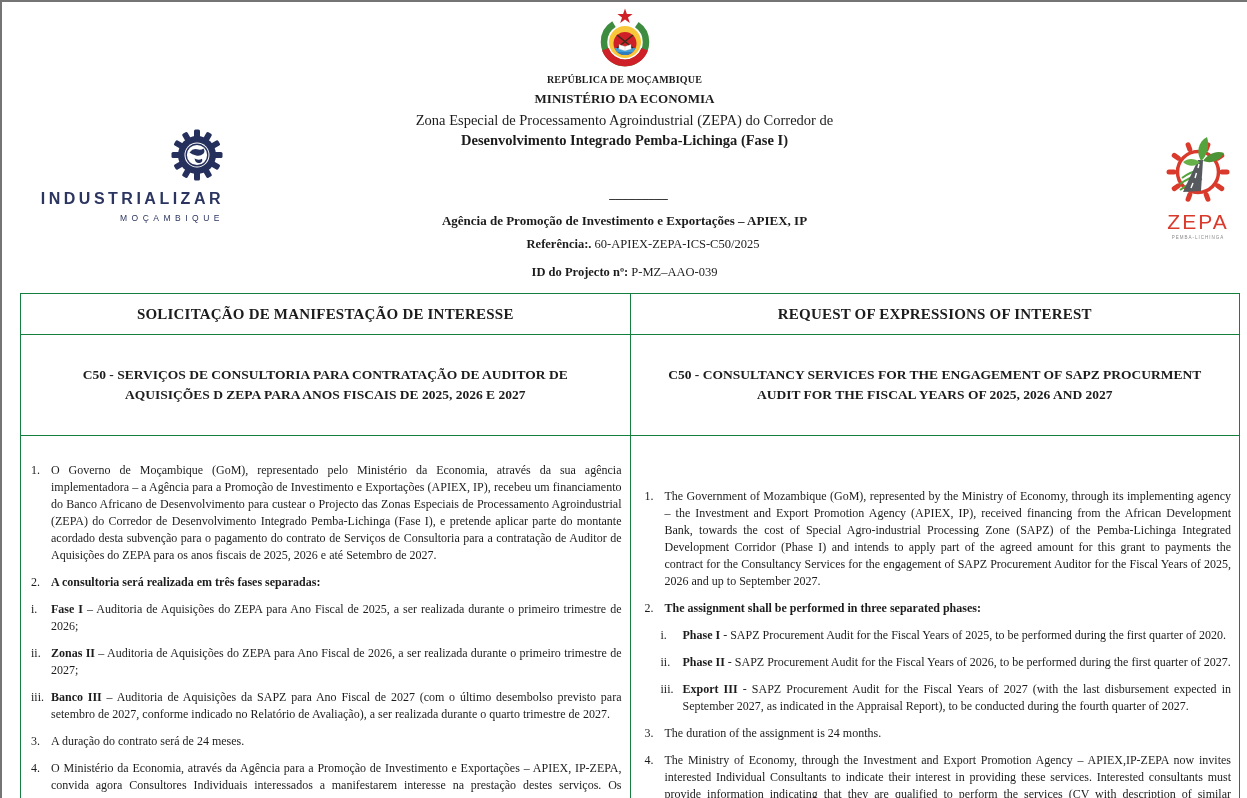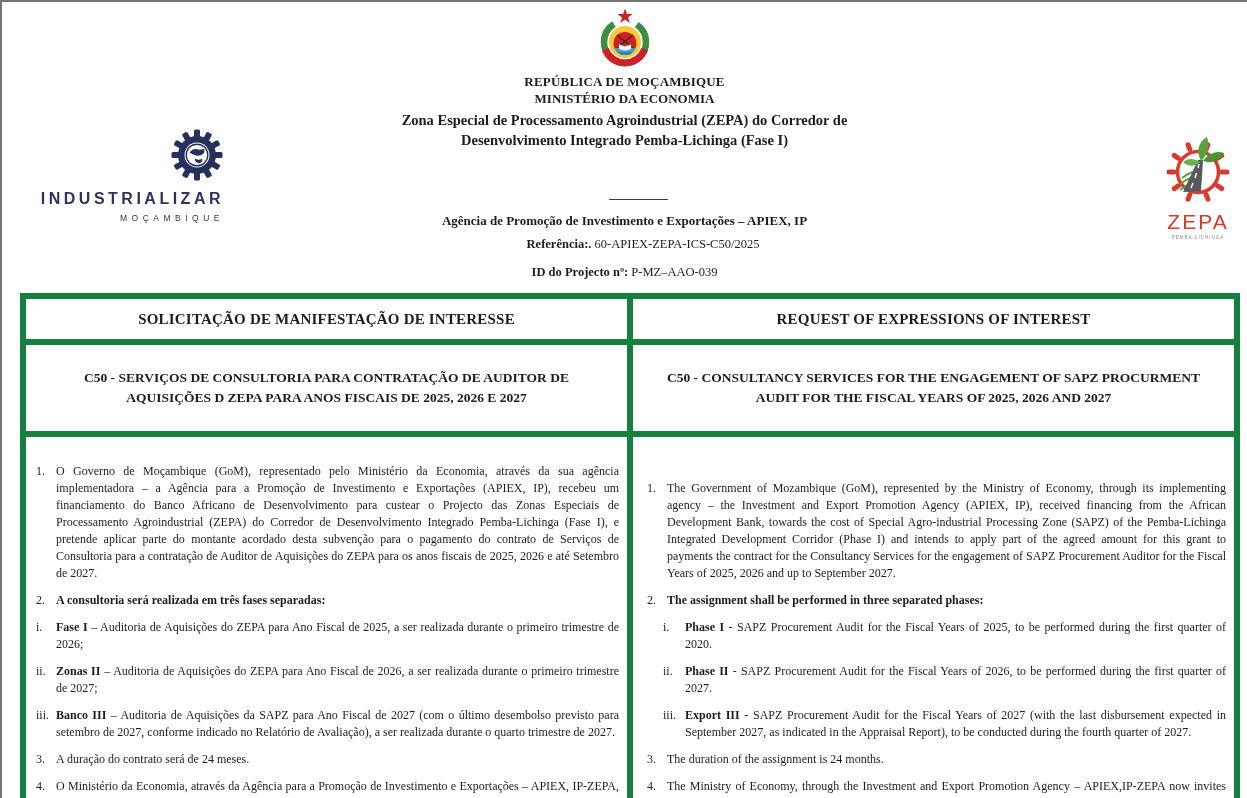--- a/index.html
+++ b/index.html
@@ -5,46 +5,46 @@
   html,body{margin:0;padding:0;}
   body{
     width:1247px;height:798px;overflow:hidden;background:#ffffff;
     border-top:2px solid #757575;border-left:2px solid #757575;
     box-sizing:border-box;position:relative;
     font-family:"Liberation Serif", serif;color:#1c1c1c;
   }
   .abs{position:absolute;}
   .center-text{left:0;right:0;text-align:center;}
   .coa-wrap{top:6px;left:0;right:0;display:flex;justify-content:center;}
-  .republic{top:72px;font-size:13px;font-weight:bold;letter-spacing:.2px;}
+  .republic{top:72px;font-size:10px;font-weight:bold;letter-spacing:.2px;}
   .ministry{top:89px;font-size:13px;font-weight:bold;}
-  .title1{top:110px;font-size:14.5px;font-weight:bold;}
+  .title1{top:110px;font-size:14.5px;font-weight:normal;}
   .title2{top:130px;font-size:14.5px;font-weight:bold;}
   .divider-line{top:184px;font-size:13px;font-weight:bold;letter-spacing:0;margin-left:28px;}
   .agency{top:211px;font-size:13px;font-weight:bold;}
   .reference{top:235px;font-size:12.5px;}
   .reference b{font-weight:bold;margin-left:37px;}
   .projectid{top:263px;font-size:12.5px;}
   .projectid b{font-weight:bold;}
 
   
   .ind-logo{top:126px;left:14px;width:208px;text-align:right;font-family:"Liberation Sans",sans-serif;}
   .ind-name{margin-top:4px;font-size:16px;font-weight:bold;letter-spacing:3.5px;color:#2b3560;}
   .ind-sub{margin-top:5px;font-size:8.5px;letter-spacing:4.5px;color:#2b3560;}
 
   
   .zepa-logo{top:132px;left:1148px;width:96px;text-align:center;font-family:"Liberation Sans",sans-serif;}
   .zepa-name{margin-top:-2px;font-size:21px;font-weight:normal;letter-spacing:2px;color:#d93a2b;}
   .zepa-sub{margin-top:1px;font-size:4.5px;letter-spacing:1px;color:#8a8a8a;}
 
   
   table.eoi{position:absolute;top:291px;left:18px;width:1220px;border-collapse:collapse;table-layout:fixed;}
-  table.eoi td{border:6px solid #15803d;vertical-align:middle;}
+  table.eoi td{border:1px solid #15803d;vertical-align:middle;}
   td.hdr{height:38px;text-align:center;font-weight:bold;font-size:15px;letter-spacing:.2px;}
-  td.sub{height:70px;text-align:center;font-weight:bold;font-size:13.5px;line-height:1.5;padding:8px 28px;}
+  td.sub{height:70px;text-align:center;font-weight:bold;font-size:13.5px;line-height:1.5;padding:15px 28px;}
   td.bodycell{vertical-align:top;height:380px;font-size:12px;line-height:1.42;}
   td.bodycell.pt{padding:26px 8px 10px 10px;}
   td.bodycell.en{padding:26px 8px 10px 14px;}
   .li{display:flex;margin-bottom:10px;}
   .li .num{flex:0 0 20px;}
   .li .txt{flex:1;text-align:justify;}
   .li.indent{margin-left:16px;}
   .li.indent .num{flex:0 0 22px;}
   .b{font-weight:bold;}
 </style>

